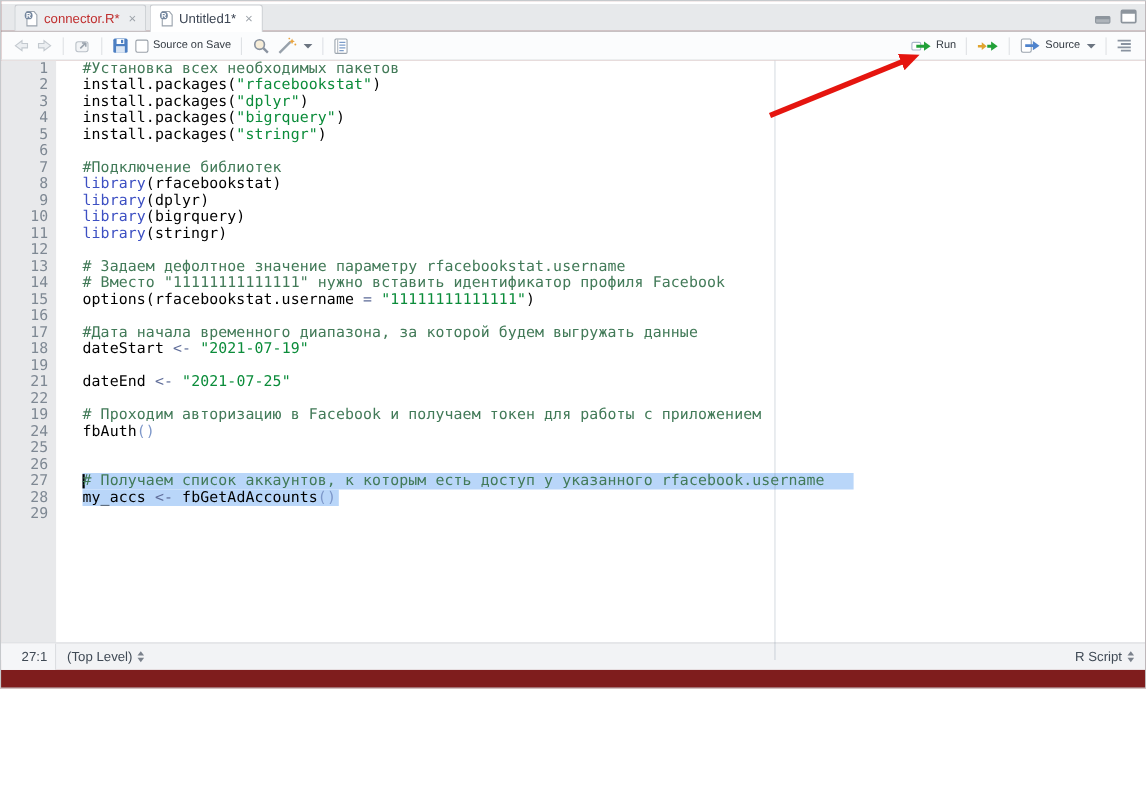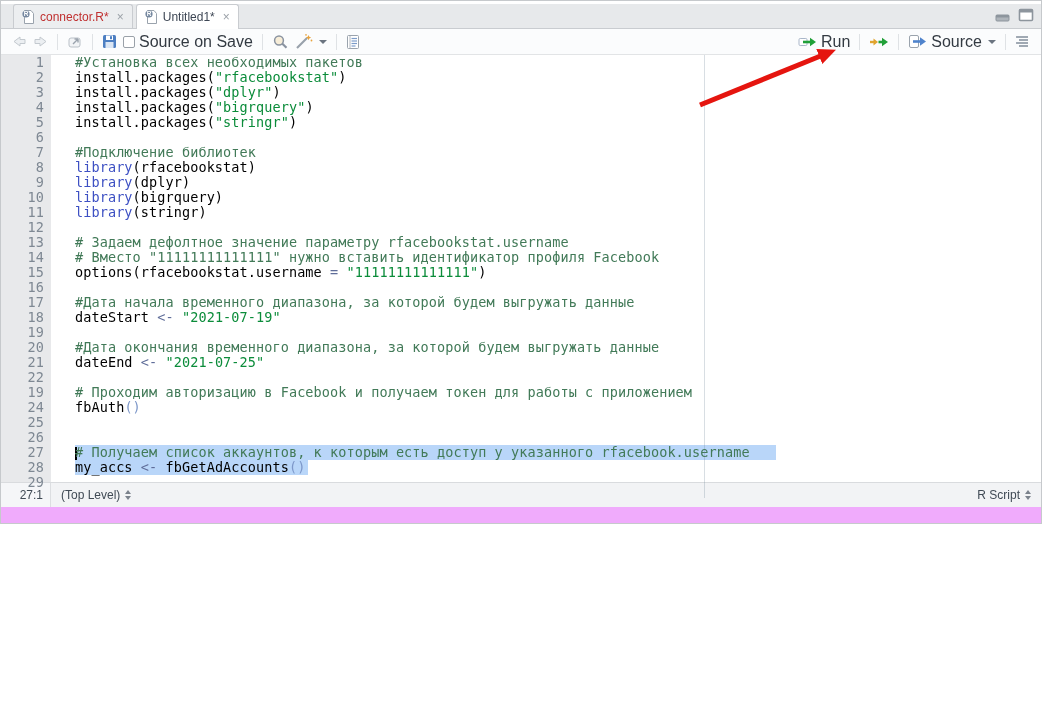--- a/index.html
+++ b/index.html
@@ -1,34 +1,34 @@
 <!DOCTYPE html>
 <html style="--comment: #427a58; --string: #0b8c3a; --keyword: #3d50c3; --operator: #5f6d99; --paren: #7d97c9; --plain: #000000; --selection: #b9d6f9; --line-number: #7e8893; --tab-modified-red: #c03030; --run-green: #21a038; --source-blue: #4f83cc; --save-blue: #4d7fc2; --annotation-arrow: #e5150f;"><head>
 <meta charset="utf-8">
 <style>
   html,body{margin:0;padding:0;background:#ffffff;font-family:"Liberation Sans",sans-serif;}
-  .window{position:relative;width:1042px;height:524px;box-sizing:border-box;border:1px solid #c6c9cc;background:#f0abfc;overflow:hidden;}
+  .window{position:relative;width:1042px;height:626px;box-sizing:border-box;border:1px solid #c6c9cc;background:#7f1d1d;overflow:hidden;}
 
   
   .tabstrip{position:absolute;top:0;left:0;right:0;height:28px;box-sizing:border-box;
     background:linear-gradient(#ffffff 0,#ffffff 3px,#e7e9eb 3px);
     border-bottom:1px solid #c9ccd0;display:flex;align-items:flex-end;padding-left:12px;}
   .tab{display:flex;align-items:center;gap:5px;height:23px;padding:0 8px;margin-right:3px;
     border:1px solid #c9ccd0;border-bottom:none;border-radius:3px 3px 0 0;font-size:12px;}
   .tab.inactive{background:#eceef0;}
   .tab.active{background:#fff;height:24px;margin-bottom:-1px;position:relative;z-index:2;margin-top:44px;}
   .tab.inactive .tab-label{color:var(--tab-modified-red);}
   .tab.active .tab-label{color:#3d4654;}
   .tab-close{color:#9ba1a8;font-size:12px;line-height:1;margin-left:3px;cursor:default;}
   .pane-buttons{position:absolute;top:7px;right:7px;display:flex;gap:7px;align-items:center;z-index:3;}
 
   
   .toolbar{position:absolute;top:28px;left:0;right:0;height:26px;box-sizing:border-box;
     background:#fbfcfd;border-bottom:1px solid #e2e4e6;display:flex;align-items:center;
-    padding:0 8px;font-size:16px;color:#333a42;}
+    padding:0 8px;font-size:10px;color:#333a42;}
   .tb-sep{width:1px;height:16px;background:#dfe2e5;margin:0 6px;flex:none;}
   .tb-btn{display:flex;align-items:center;gap:4px;padding:2px 3px;border-radius:2px;flex:none;}
   .tb-right{margin-left:auto;display:flex;align-items:center;}
   .caret-down{width:0;height:0;border-left:4px solid transparent;border-right:4px solid transparent;border-top:4px solid #6b7480;margin-left:2px;}
   .checkbox{width:12px;height:12px;background:#fff;border:1px solid #9aa1a9;border-radius:2px;box-sizing:border-box;}
 
   
   .editor{position:absolute;top:54px;left:0;right:0;bottom:25px;background:#fff;overflow:hidden;
     font-family:"DejaVu Sans Mono",monospace;font-size:13.5px;letter-spacing:0.1px;line-height:15px;}
   .gutter-bg{position:absolute;left:0;top:0;bottom:0;width:50px;background:#e8e9eb;z-index:0;}
@@ -213,21 +213,20 @@
         <div class="line"><span class="ln">10</span><span class="code"><span class="tok-keyword">library</span><span class="tok-plain">(bigrquery)</span></span></div>
         <div class="line"><span class="ln">11</span><span class="code"><span class="tok-keyword">library</span><span class="tok-plain">(stringr)</span></span></div>
         <div class="line"><span class="ln">12</span><span class="code"></span></div>
         <div class="line"><span class="ln">13</span><span class="code"><span class="tok-comment"># Задаем дефолтное значение параметру rfacebookstat.username</span></span></div>
         <div class="line"><span class="ln">14</span><span class="code"><span class="tok-comment"># Вместо "11111111111111" нужно вставить идентификатор профиля Facebook</span></span></div>
         <div class="line"><span class="ln">15</span><span class="code"><span class="tok-plain">options(rfacebookstat.username </span><span class="tok-operator">=</span><span class="tok-plain"> </span><span class="tok-string">"11111111111111"</span><span class="tok-plain">)</span></span></div>
         <div class="line"><span class="ln">16</span><span class="code"></span></div>
         <div class="line"><span class="ln">17</span><span class="code"><span class="tok-comment">#Дата начала временного диапазона, за которой будем выгружать данные</span></span></div>
         <div class="line"><span class="ln">18</span><span class="code"><span class="tok-plain">dateStart </span><span class="tok-operator">&lt;-</span><span class="tok-plain"> </span><span class="tok-string">"2021-07-19"</span></span></div>
         <div class="line"><span class="ln">19</span><span class="code"></span></div>
-        <div class="line"><span class="ln">20</span><span class="code"><span class="tok-comment">#Дата окончания временного диапазона, за которой будем выгружать данные</span></span></div>
         <div class="line"><span class="ln">21</span><span class="code"><span class="tok-plain">dateEnd </span><span class="tok-operator">&lt;-</span><span class="tok-plain"> </span><span class="tok-string">"2021-07-25"</span></span></div>
         <div class="line"><span class="ln">22</span><span class="code"></span></div>
         <div class="line"><span class="ln">19</span><span class="code"><span class="tok-comment"># Проходим авторизацию в Facebook и получаем токен для работы с приложением</span></span></div>
         <div class="line"><span class="ln">24</span><span class="code"><span class="tok-plain">fbAuth</span><span class="tok-paren">()</span></span></div>
         <div class="line"><span class="ln">25</span><span class="code"></span></div>
         <div class="line"><span class="ln">26</span><span class="code"></span></div>
         <div class="line"><span class="ln">27</span><span class="code"><span class="sel" style="padding-right: 26px;"><span class="cursor"></span><span class="tok-comment"># Получаем список аккаунтов, к которым есть доступ у указанного rfacebook.username</span></span></span></div>
         <div class="line"><span class="ln">28</span><span class="code"><span class="sel" style="padding-right: 3px;"><span class="tok-plain">my_accs </span><span class="tok-operator">&lt;-</span><span class="tok-plain"> fbGetAdAccounts</span><span class="tok-paren">()</span></span></span></div>
         <div class="line"><span class="ln">29</span><span class="code"></span></div>
       </div>

